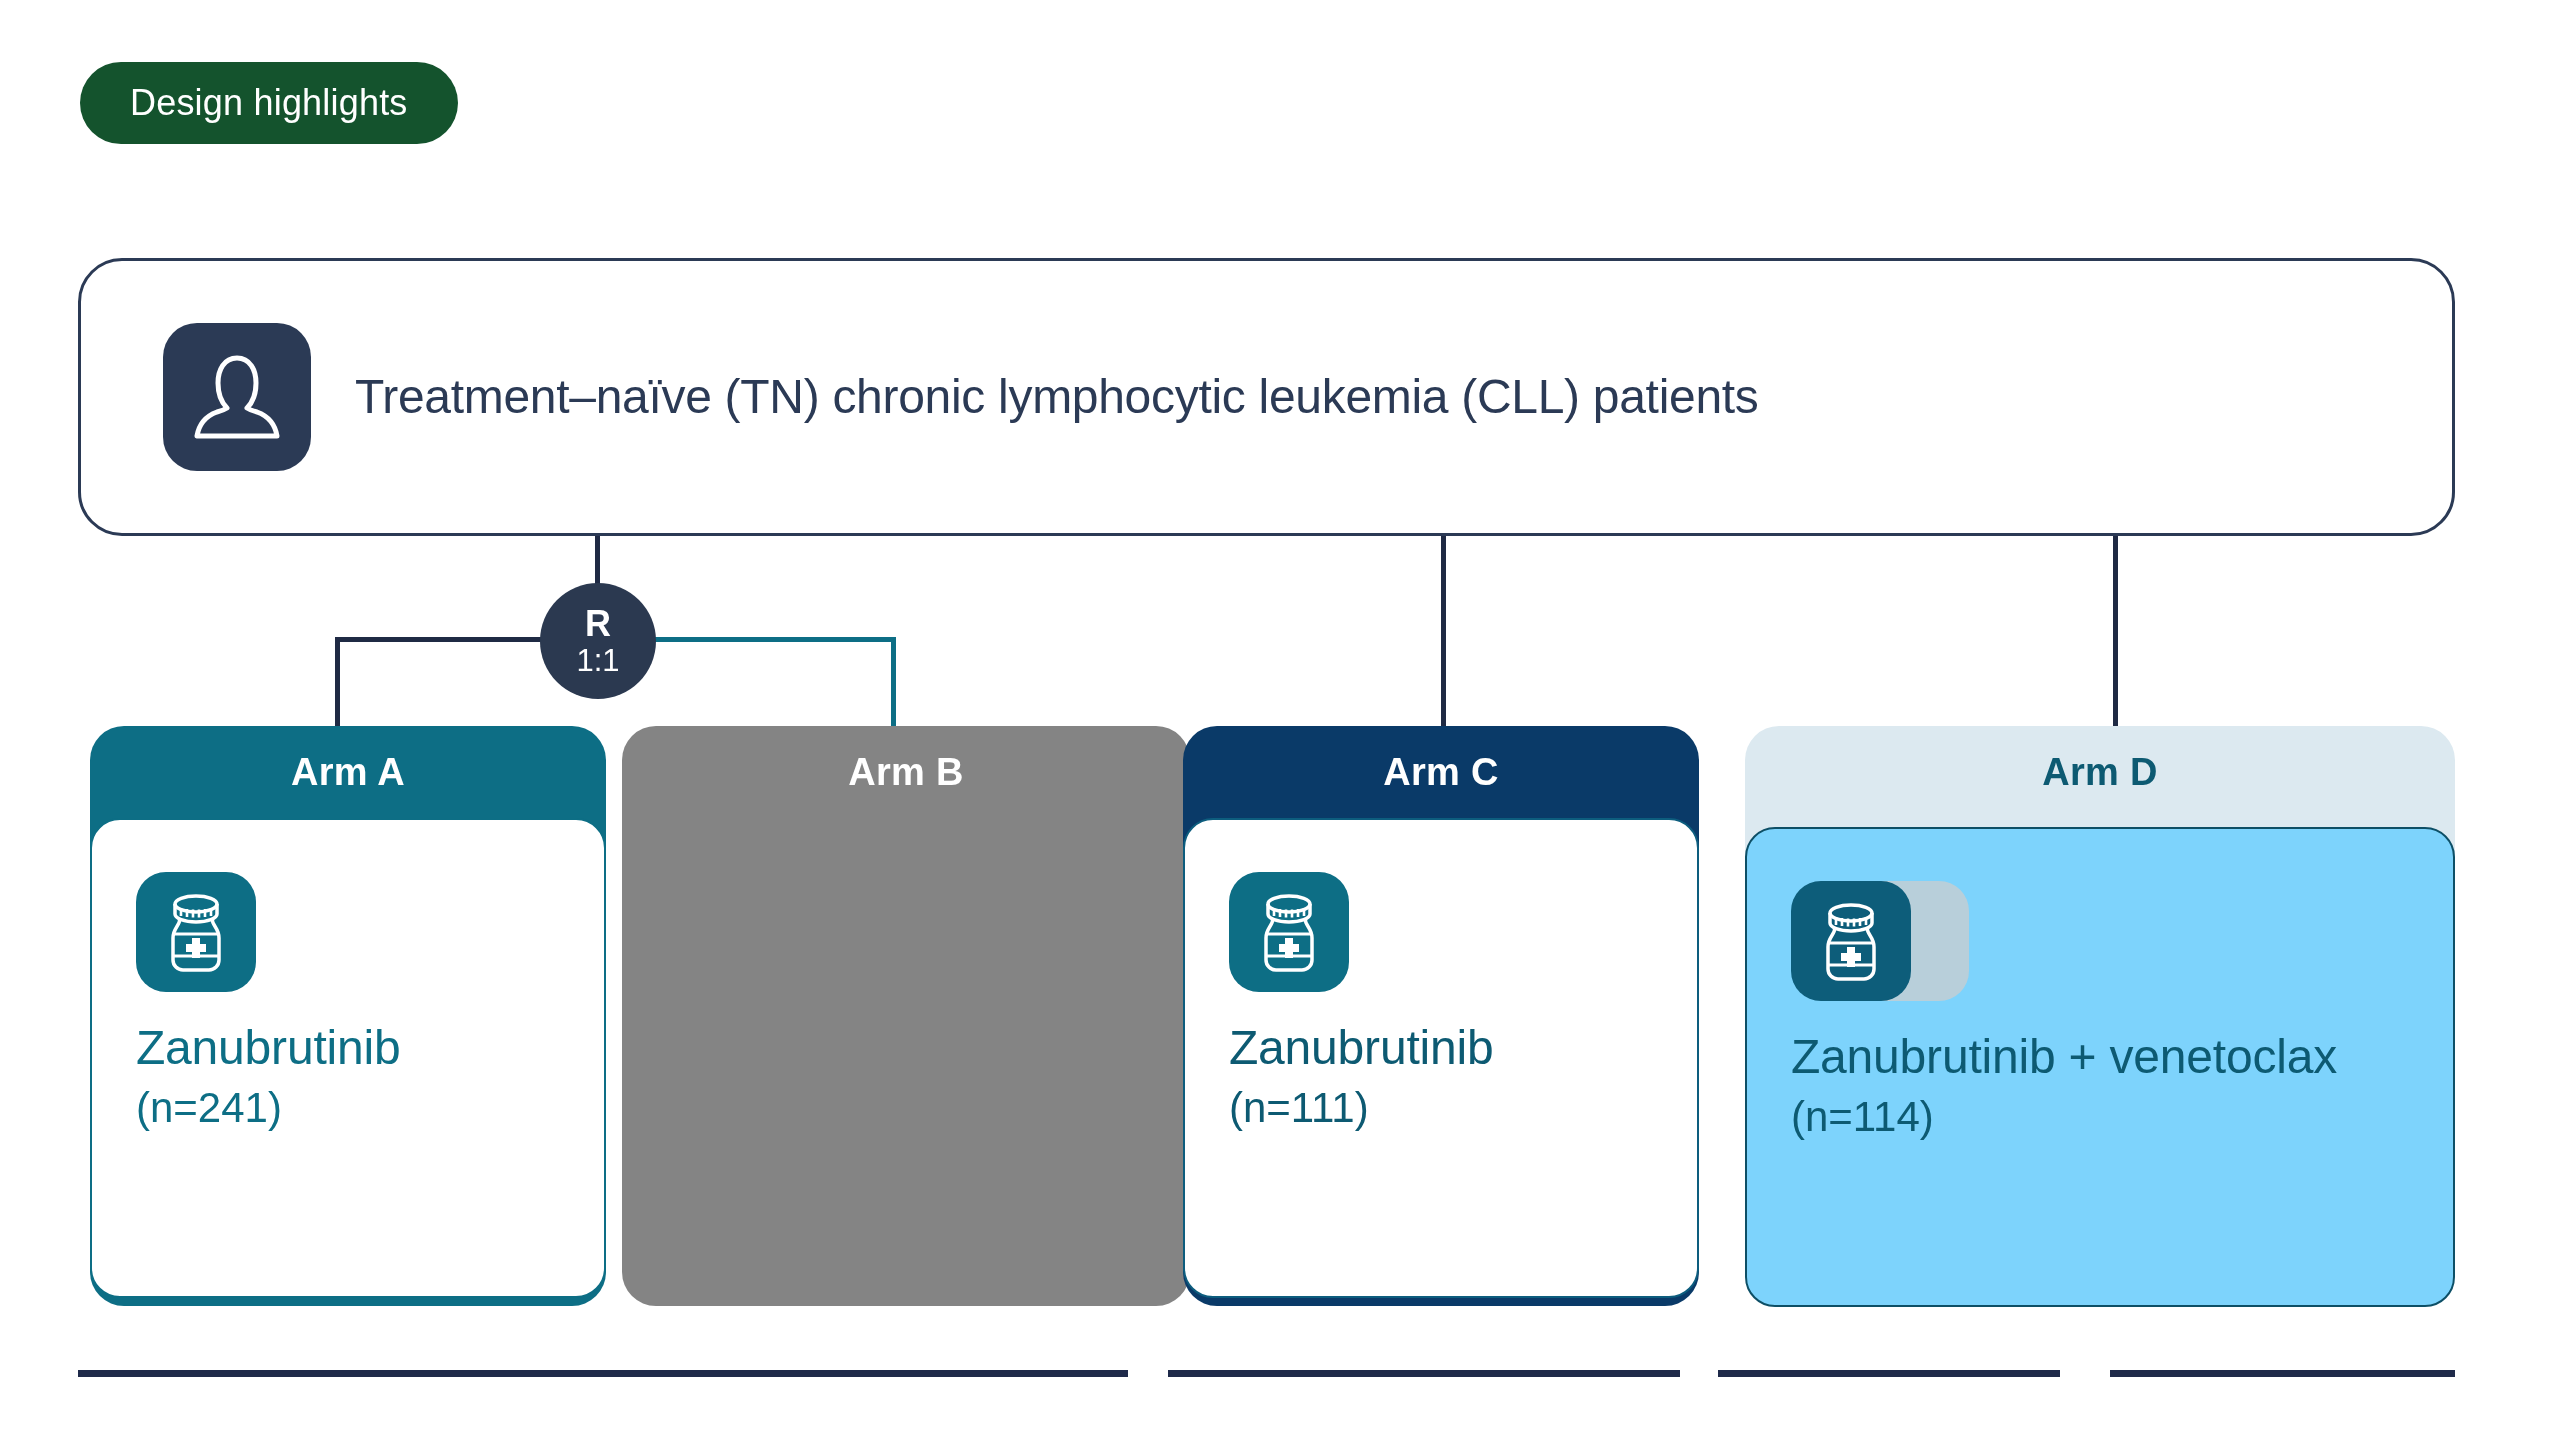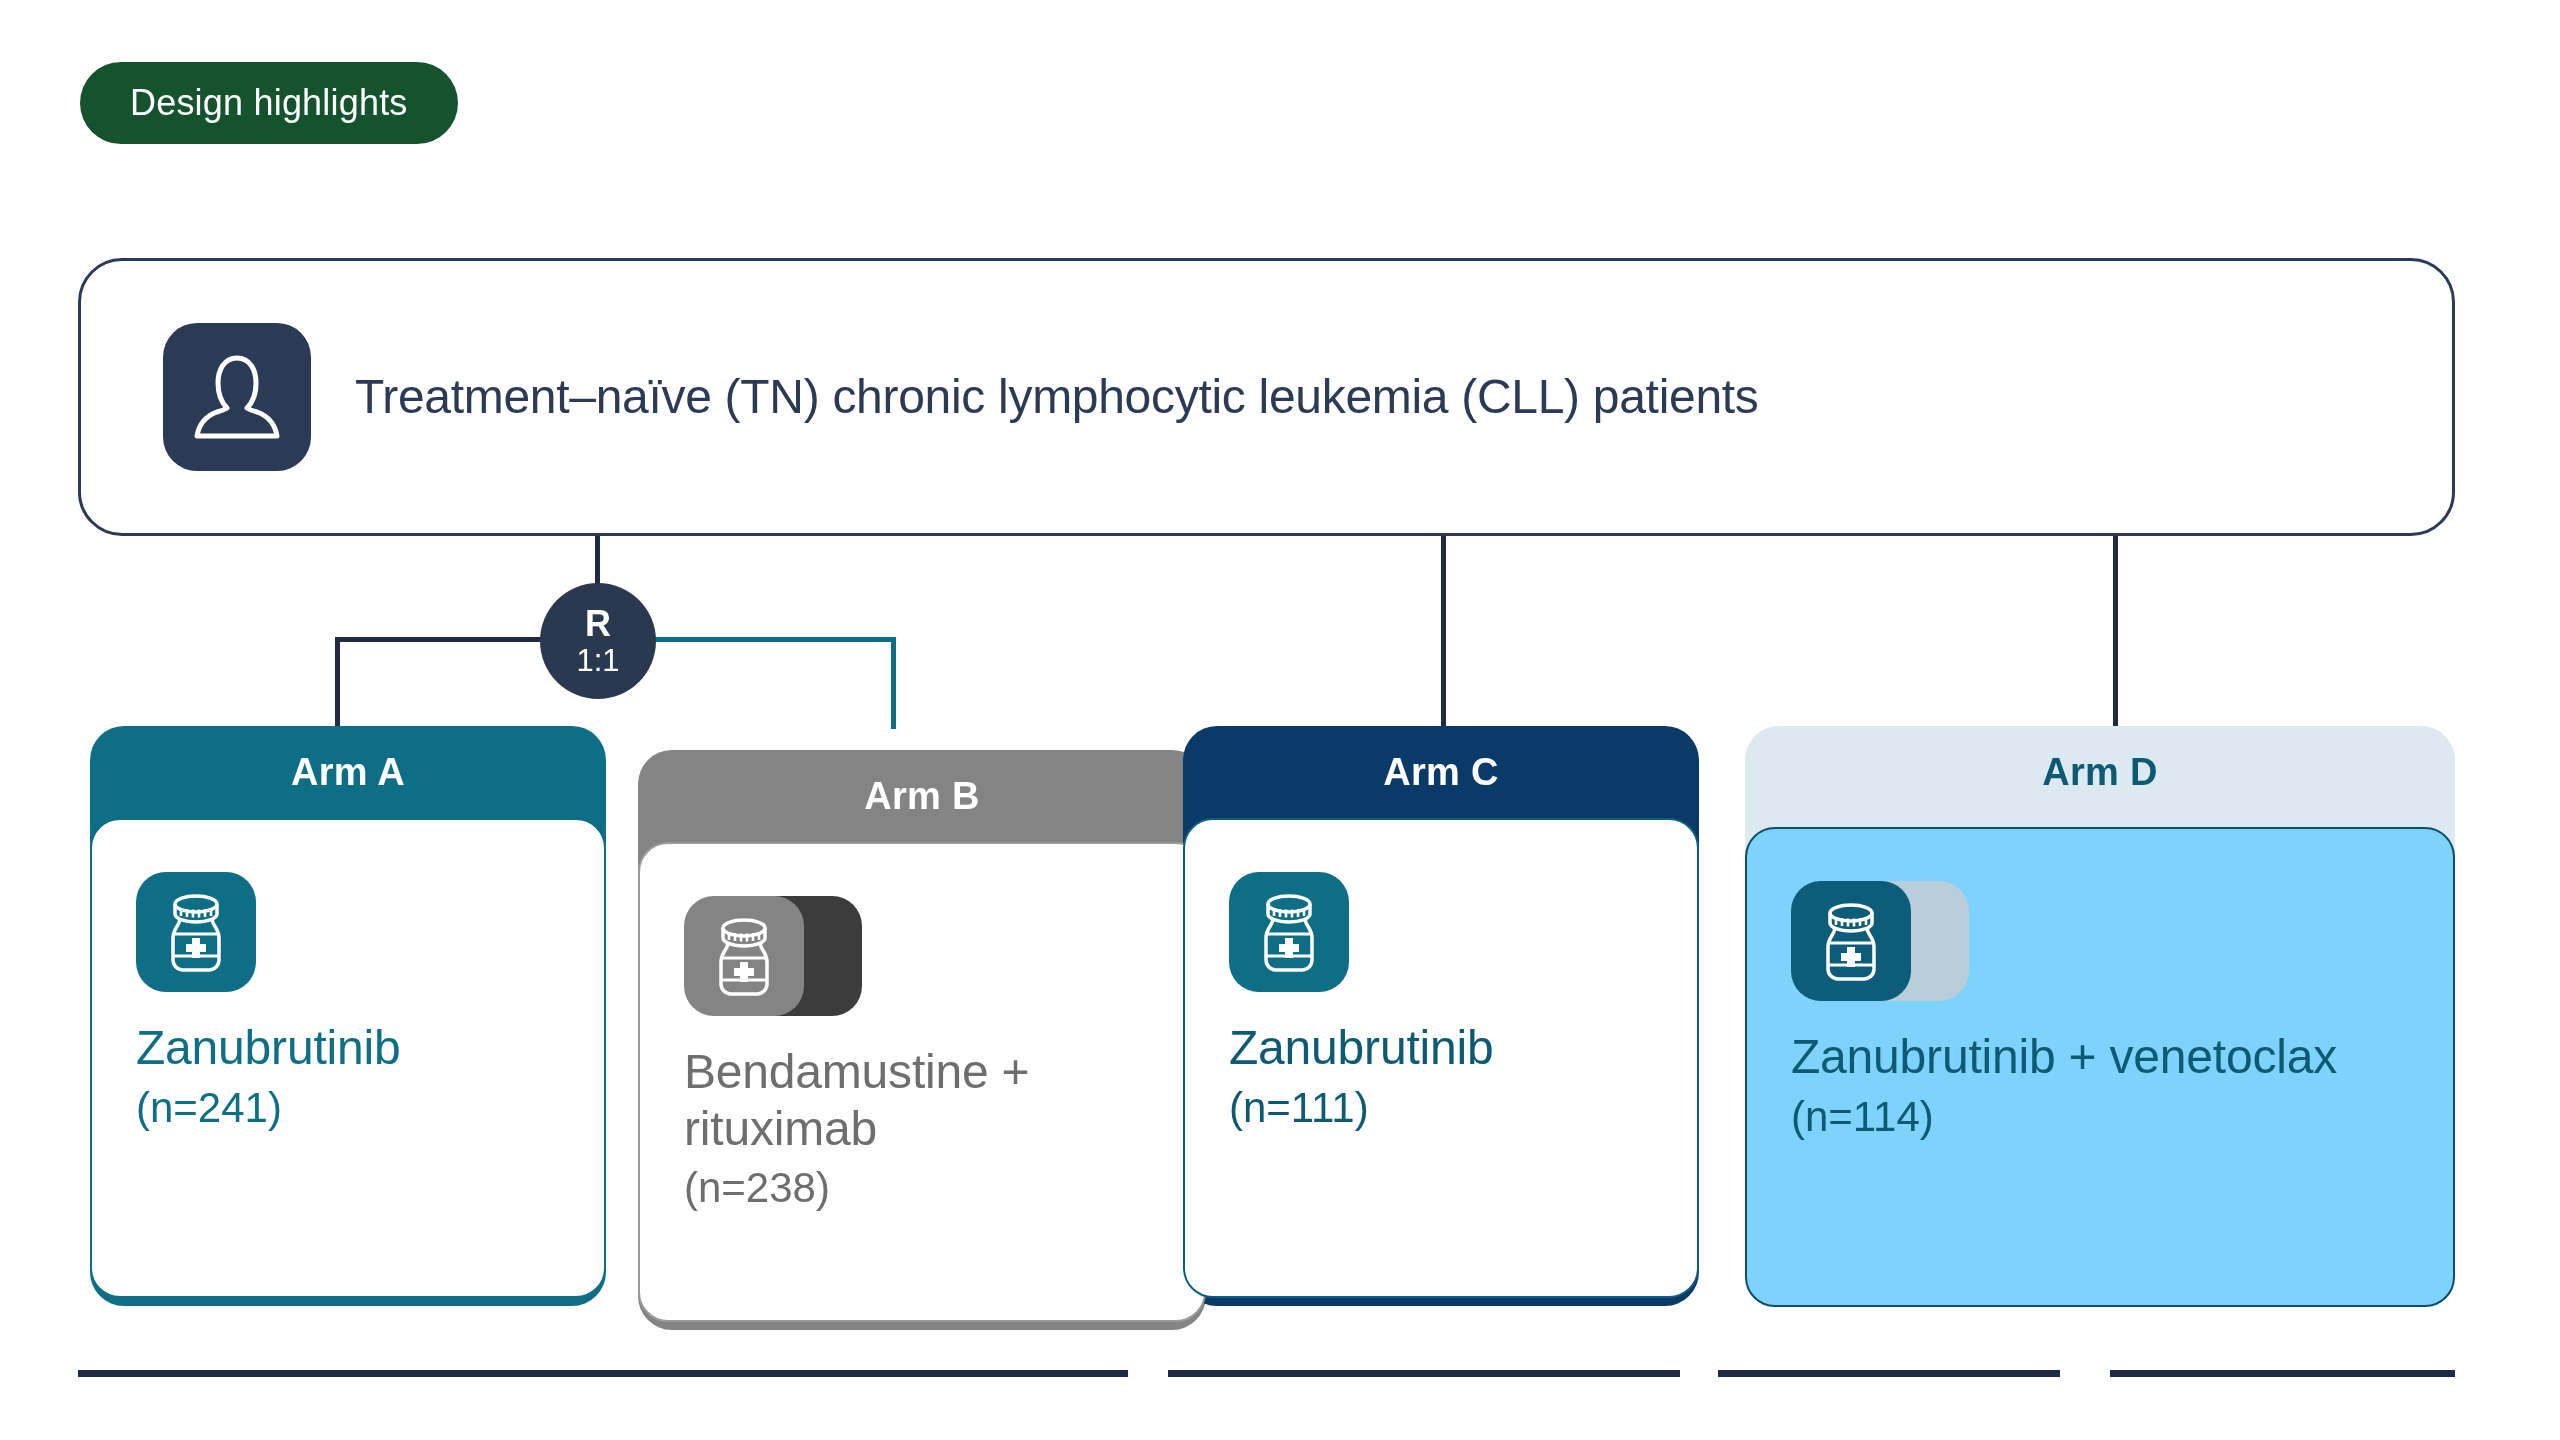--- a/index.html
+++ b/index.html
@@ -237,40 +237,23 @@
           <path d="M14 42 h46 M14 64 h46" stroke="#fff" stroke-width="3.2"></path>
           <path d="M33 46 h8 v6 h6 v8 h-6 v6 h-8 v-6 h-6 v-8 h6 z" fill="#fff"></path>
         </svg>
       </div>
     </div>
     <div class="drug-name" style="color:#0d6e85;">Zanubrutinib</div>
     <div class="drug-n" style="color:#0d6e85;">(n=241)</div>
   </div>
 </div>
 
-<div class="arm" style="left:638px; width:568px; height:580px;margin-top:24px;">
+<div class="arm" style="left:622px; width:568px; height:580px;">
   <div class="arm-backdrop" style="background:#848484;"></div>
   <div class="arm-label" style="color:#ffffff;">Arm B</div>
-  <div class="arm-card" style="background:#ffffff; border-color:#9a9a9a;">
-    <div class="icon-stack">
-      <div class="icon-sq secondary" style="background:#3c3c3c;"></div>
-      <div class="icon-sq primary" style="background:#848484;">
-        <svg width="74" height="80" viewBox="0 0 74 80" aria-hidden="true">
-          <ellipse cx="37" cy="12" rx="21" ry="8" fill="none" stroke="#fff" stroke-width="3.5"></ellipse>
-          <path d="M16 12 v10 a21 8 0 0 0 42 0 v-10" fill="none" stroke="#fff" stroke-width="3.5"></path>
-          <path d="M22 16 v8 M28 17 v8 M34 17.5 v8 M40 17.5 v8 M46 17 v8 M52 16 v8" stroke="#fff" stroke-width="2.6"></path>
-          <path d="M21 26 C21 34 14 36 14 46 v22 a10 10 0 0 0 10 10 h26 a10 10 0 0 0 10 -10 v-22 c0 -10 -7 -12 -7 -20" fill="none" stroke="#fff" stroke-width="3.5" stroke-linejoin="round"></path>
-          <path d="M14 42 h46 M14 64 h46" stroke="#fff" stroke-width="3.2"></path>
-          <path d="M33 46 h8 v6 h6 v8 h-6 v6 h-8 v-6 h-6 v-8 h6 z" fill="#fff"></path>
-        </svg>
-      </div>
-    </div>
-    <div class="drug-name" style="color:#6e6e6e;">Bendamustine + rituximab</div>
-    <div class="drug-n" style="color:#6e6e6e;">(n=238)</div>
-  </div>
 </div>
 
 <div class="arm" style="left:1183px; width:516px; height:648px;">
   <div class="arm-backdrop" style="background:#0a3a68;"></div>
   <div class="arm-label" style="color:#ffffff;">Arm C</div>
   <div class="arm-card" style="background:#ffffff; border-color:#0d5d7e;">
     <div class="icon-stack">
       <div class="icon-sq primary" style="background:#0d6e85;">
         <svg width="74" height="80" viewBox="0 0 74 80" aria-hidden="true">
           <ellipse cx="37" cy="12" rx="21" ry="8" fill="none" stroke="#fff" stroke-width="3.5"></ellipse>

